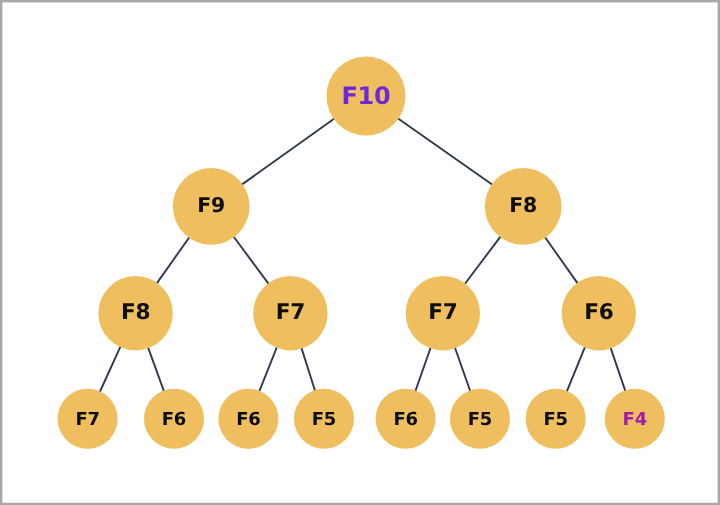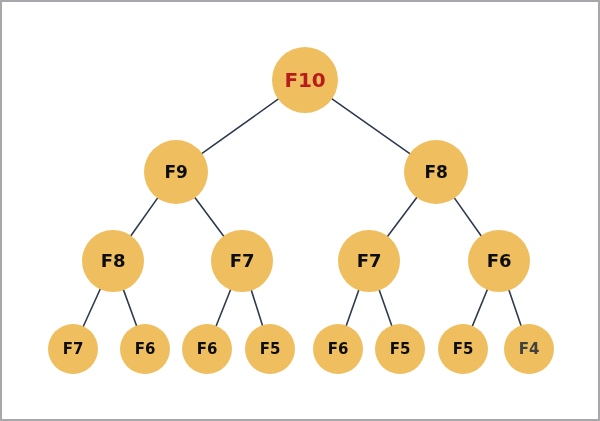--- a/index.html
+++ b/index.html
@@ -62,21 +62,21 @@
       <line x1="121.59403495568783" y1="288.13359612814156" x2="134.4564234228324" y2="323.5051644127891" stroke="#2e3b4e" stroke-width="1.6" stroke-linecap="round"></line>
       <line x1="228.54334787501992" y1="287.8052967713785" x2="214.23923558466137" y2="323.7699219585657" stroke="#2e3b4e" stroke-width="1.6" stroke-linecap="round"></line>
       <line x1="249.39931337558536" y1="288.54069918041114" x2="260.4199085680763" y2="323.1768554996685" stroke="#2e3b4e" stroke-width="1.6" stroke-linecap="round"></line>
       <line x1="356.6999578972883" y1="288.2388291947945" x2="344.306485566703" y2="323.4202990364561" stroke="#2e3b4e" stroke-width="1.6" stroke-linecap="round"></line>
       <line x1="377.3000421027117" y1="288.2388291947945" x2="389.693514433297" y2="323.4202990364561" stroke="#2e3b4e" stroke-width="1.6" stroke-linecap="round"></line>
       <line x1="485.26238178266436" y1="287.691955642376" x2="470.4658211430126" y2="323.8613260948581" stroke="#2e3b4e" stroke-width="1.6" stroke-linecap="round"></line>
       <line x1="507.0028917614323" y1="288.3418158335347" x2="518.9331518052966" y2="323.3372452955365" stroke="#2e3b4e" stroke-width="1.6" stroke-linecap="round"></line>
     </svg>
   <div id="node-layer">
       <div class="node lvl0" style="left: 270px; top: 45px; width: 66px; height: 66px; background: rgb(239, 190, 94);">
-        <span class="label" style="color: #b91c1c;">F10</span>
+        <span class="label" style="color: #6d28d9;">F10</span>
       </div>
       <div class="node lvl1" style="left: 142px; top: 138px; width: 64px; height: 64px; background: rgb(239, 190, 94);">
         <span class="label" style="color: rgb(13, 13, 13);">F9</span>
       </div>
       <div class="node lvl1" style="left: 402px; top: 138px; width: 64px; height: 64px; background: rgb(239, 190, 94);">
         <span class="label" style="color: rgb(13, 13, 13);">F8</span>
       </div>
       <div class="node lvl2" style="left: 80px; top: 228px; width: 62px; height: 62px; background: rgb(239, 190, 94);">
         <span class="label" style="color: rgb(13, 13, 13);">F8</span>
       </div>
@@ -104,16 +104,16 @@
       <div class="node lvl3" style="left: 311px; top: 322px; width: 50px; height: 50px; background: rgb(239, 190, 94);">
         <span class="label" style="color: rgb(13, 13, 13);">F6</span>
       </div>
       <div class="node lvl3" style="left: 373px; top: 322px; width: 50px; height: 50px; background: rgb(239, 190, 94);">
         <span class="label" style="color: rgb(13, 13, 13);">F5</span>
       </div>
       <div class="node lvl3" style="left: 436px; top: 322px; width: 50px; height: 50px; background: rgb(239, 190, 94);">
         <span class="label" style="color: rgb(13, 13, 13);">F5</span>
       </div>
       <div class="node lvl3" style="left: 502px; top: 322px; width: 50px; height: 50px; background: rgb(239, 190, 94);">
-        <span class="label" style="color: #404040;">F4</span>
+        <span class="label" style="color: #a21caf;">F4</span>
       </div>
     </div>
 </div>
 
 </body></html>

